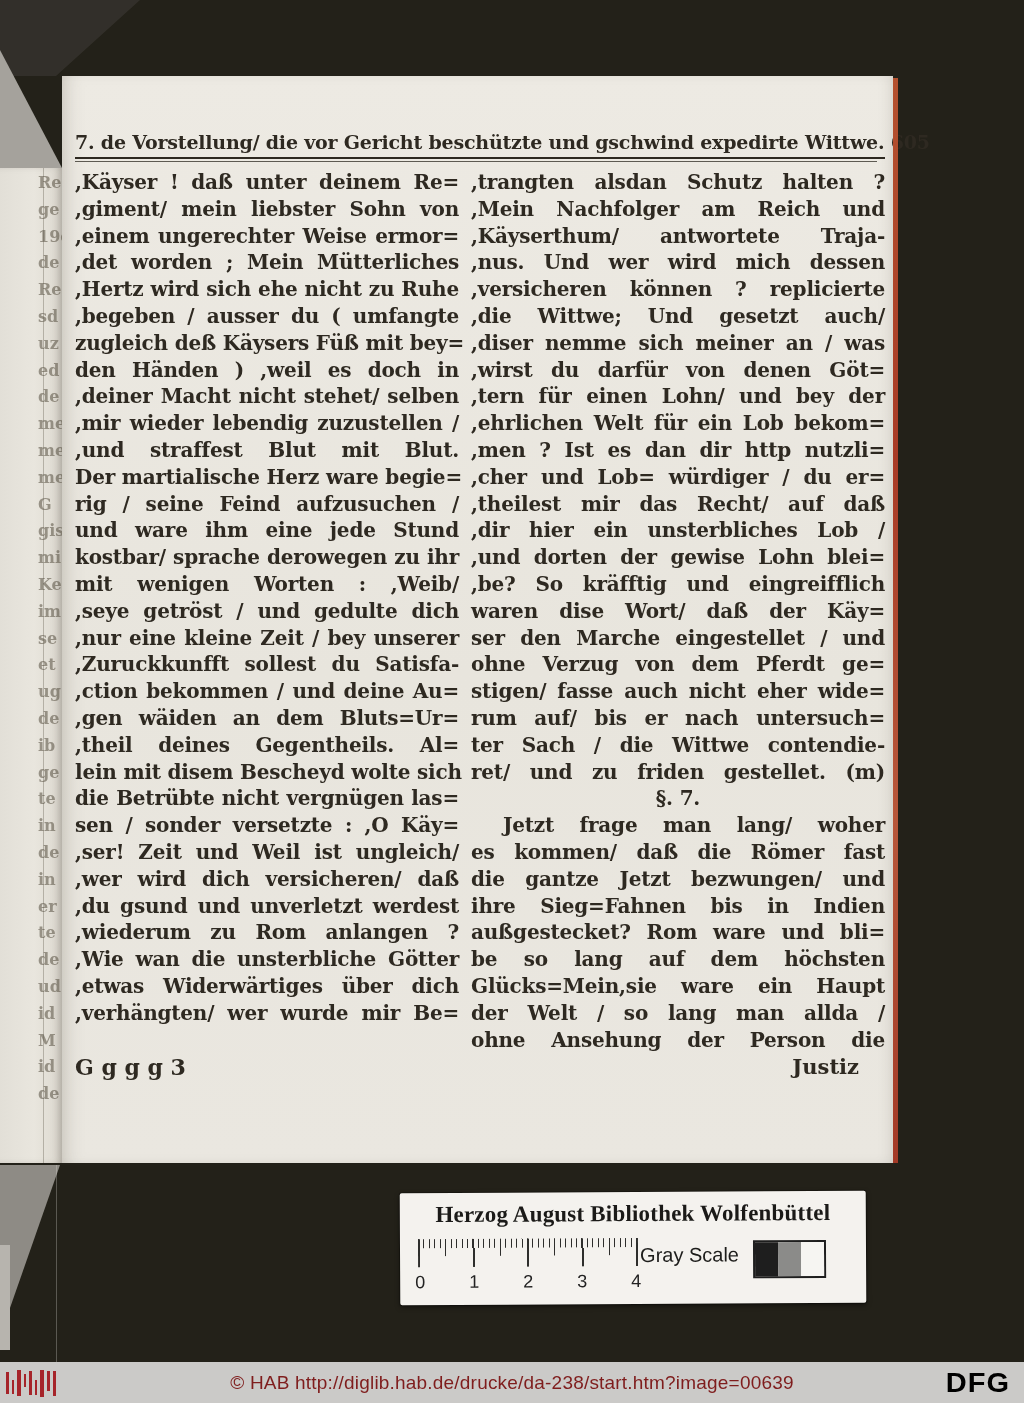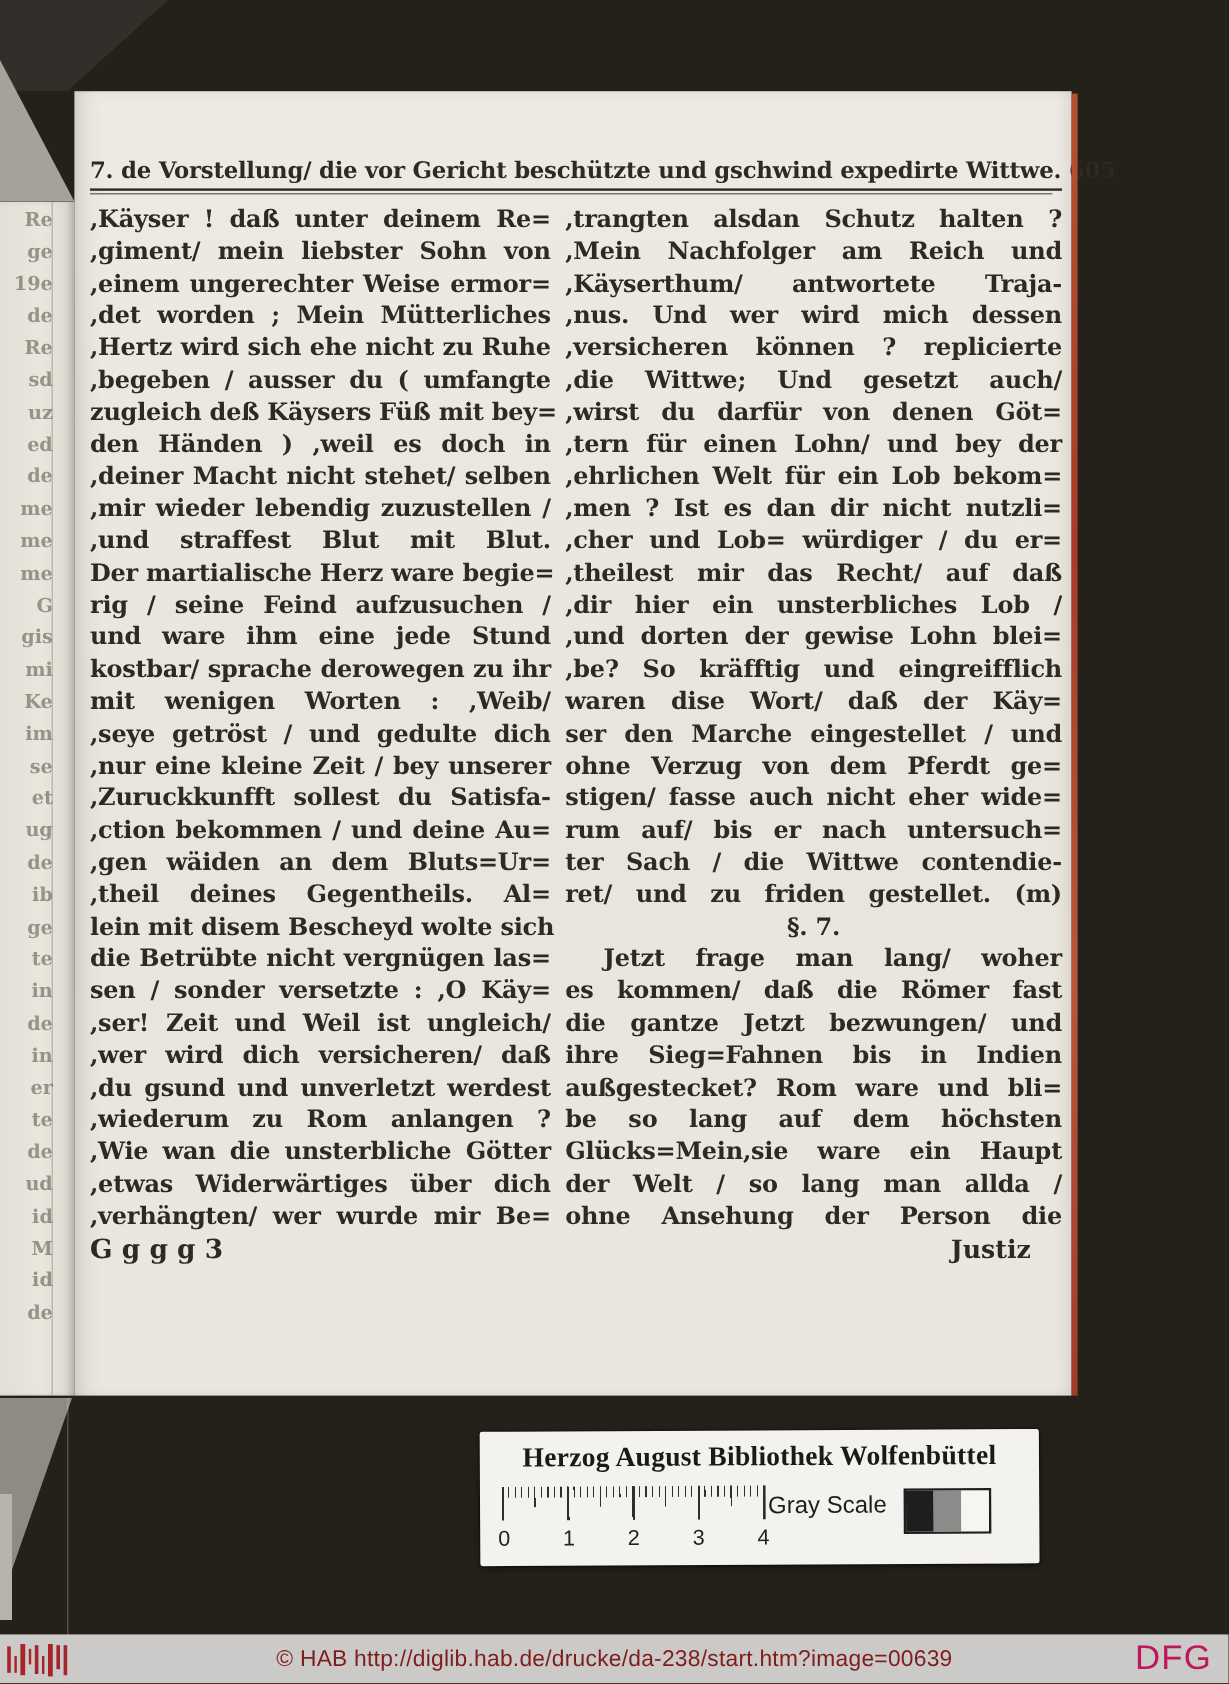--- a/index.html
+++ b/index.html
@@ -6,22 +6,22 @@
   .canvas{position:relative;width:1024px;height:1403px;overflow:hidden;
           background:#232119;font-family:"DejaVu Serif",serif;}
 
   
   .edge-strip{position:absolute;left:0;top:168px;width:62px;height:995px;
               background:linear-gradient(90deg,#e2dfd7,#e9e6de 55%,#dcd8cf);
               box-shadow:inset -6px 0 8px -4px rgba(60,55,45,.35);}
   .edge-strip .crease{position:absolute;right:18px;top:0;bottom:0;width:1px;
               background:rgba(90,82,70,.35);}
   .edge-fragments{position:absolute;top:2px;left:0;width:44px;
-              font-weight:700;font-size:16px;line-height:26.8px;text-align:right;
-              color:rgba(86,78,64,.55);filter:blur(.4px);}
+              font-weight:700;font-size:16px;line-height:26.8px;
+              color:rgba(86,78,64,.55);filter:blur(.4px);padding-left:38px;}
   .corner-wedge-top{position:absolute;left:0;top:50px;width:62px;height:118px;
               background:#a5a29c;clip-path:polygon(0 0,100% 100%,0 100%);}
   .corner-dark-top{position:absolute;left:0;top:0;width:140px;height:76px;background:#3f3d39;
               clip-path:polygon(0 0,100% 0,40% 100%,0 100%);opacity:.55;}
   .corner-wedge-bottom{position:absolute;left:0;top:1165px;width:60px;height:195px;
               background:#8e8b85;clip-path:polygon(0 0,100% 0,0 88%);}
   .clamp-bottom{position:absolute;left:0;top:1245px;width:10px;height:105px;background:#b7b4ae;}
   .scratch-line{position:absolute;left:56px;top:1165px;width:1px;height:238px;
               background:rgba(222,220,214,.30);}
 
@@ -80,22 +80,22 @@
   .patch{width:23px;height:34px;}
   .patch-black{background:#1e1e1e;}
   .patch-gray{background:#8b8b89;}
   .patch-white{background:#f6f5f2;}
 
   
   .footer-bar{position:absolute;left:0;bottom:0;width:1024px;height:41px;background:#cbcac8;
         font-family:"Liberation Sans",sans-serif;}
   .footer-url{position:absolute;left:50%;top:50%;transform:translate(-50%,-50%);
         font-size:19px;color:#7f1d1d;white-space:nowrap;letter-spacing:.2px;}
-  .dfg-logo{position:absolute;right:14px;top:4px;font-weight:400;font-size:29px;
-        color:#be185d;letter-spacing:1px;transform:scaleY(.98);}
+  .dfg-logo{position:absolute;right:14px;top:4px;font-weight:700;font-size:29px;
+        color:#000000;letter-spacing:1px;transform:scaleY(.98);}
   .regmark{position:absolute;left:6px;top:6px;width:62px;height:30px;display:flex;
         align-items:center;gap:3px;}
   .regmark i{display:block;background:#a6242a;width:3px;}
   .regmark i:nth-child(1){height:22px;}
   .regmark i:nth-child(2){height:14px;width:2px;margin-top:8px;}
   .regmark i:nth-child(3){height:26px;width:4px;}
   .regmark i:nth-child(4){height:13px;width:2px;margin-top:-6px;}
   .regmark i:nth-child(5){height:24px;}
   .regmark i:nth-child(6){height:15px;width:2px;margin-top:9px;}
   .regmark i:nth-child(7){height:27px;width:4px;}
@@ -195,24 +195,25 @@
             <div class="text-line">,verhängten/ wer wurde mir Be=</div>
           </div>
         <div class="col-gutter"></div>
         <div class="col-right">
             <div class="text-line">,trangten alsdan Schutz halten ?</div>
             <div class="text-line">,Mein Nachfolger am Reich und</div>
             <div class="text-line">,Käyserthum/ antwortete Traja-</div>
             <div class="text-line">,nus.   Und wer wird mich dessen</div>
             <div class="text-line">,versicheren können ? replicierte</div>
             <div class="text-line">,die Wittwe; Und gesetzt auch/</div>
+            <div class="text-line">,diser nemme sich meiner an / was</div>
             <div class="text-line">,wirst du darfür von denen Göt=</div>
             <div class="text-line">,tern für einen Lohn/ und bey der</div>
             <div class="text-line">,ehrlichen Welt für ein Lob bekom=</div>
-            <div class="text-line">,men ? Ist es dan dir nicht nutzli=</div>
+            <div class="text-line">,men ? Ist es dan dir http nutzli=</div>
             <div class="text-line">,cher und Lob= würdiger / du er=</div>
             <div class="text-line">,theilest mir das Recht/ auf daß</div>
             <div class="text-line">,dir hier ein unsterbliches Lob /</div>
             <div class="text-line">,und dorten der gewise Lohn blei=</div>
             <div class="text-line">,be? So kräfftig und eingreifflich</div>
             <div class="text-line">waren dise Wort/ daß der Käy=</div>
             <div class="text-line">ser den Marche eingestellet / und</div>
             <div class="text-line">ohne Verzug von dem Pferdt ge=</div>
             <div class="text-line">stigen/ fasse auch nicht eher wide=</div>
             <div class="text-line">rum auf/ bis er nach untersuch=</div>

